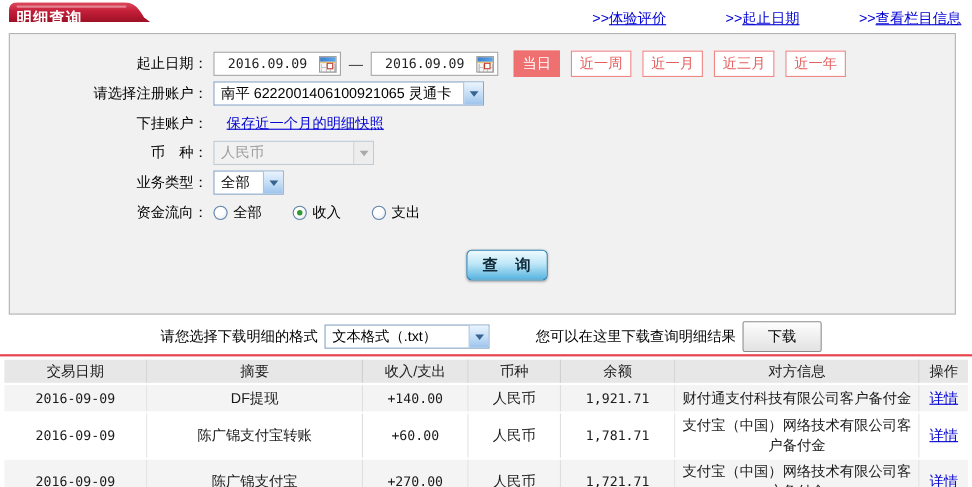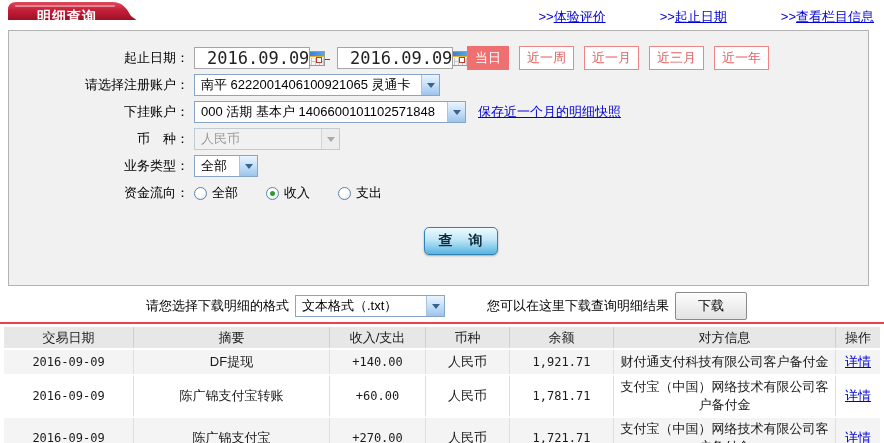--- a/index.html
+++ b/index.html
@@ -5,42 +5,42 @@
   * { margin:0; padding:0; box-sizing:border-box; }
   html,body { background:#fff; }
   body { font-family:"Liberation Sans","DejaVu Sans",sans-serif; font-size:13px; color:#000; }
   .screen { position:relative; width:884px; height:443px; background:#fff; overflow:hidden; }
 
   
   .tab {
     position:absolute; left:8px; top:2px; width:142px; height:18px;
     background:linear-gradient(180deg,#dd4a5e 0%,#c51f39 45%,#9d1026 100%);
     clip-path:path("M8 0 H104 C115 0 119 7 123 14 L142 28 H0 V8 Q0 0 8 0 Z");
-    color:#fff; font-weight:bold; font-size:14px; line-height:28px; padding-left:29px;
+    color:#fff; font-weight:bold; font-size:14px; line-height:28px; padding-left:7px;
     letter-spacing:1px;
   }
   .tab::after { content:""; position:absolute; left:7px; top:3px; width:100px; height:2px;
     background:rgba(255,255,255,.4); border-radius:2px; }
   .top-links { position:absolute; top:8px; right:10px; display:flex; }
   .top-link { color:#0000d4; text-decoration:none; margin-left:54px; white-space:nowrap; }
   .top-link .pfx { text-decoration:none; }
   .top-link .lbl { text-decoration:underline; }
 
   
   .panel {
     position:absolute; top:30px; left:8px; width:861px; height:256px;
     background:#f1f1f1; border:1px solid #b3b3b3; padding-top:15px;
   }
   .frow { display:flex; align-items:center; height:24px; margin-bottom:3px; }
   .flabel { width:180px; text-align:right; flex:0 0 180px; color:#000; }
   .fcontent { display:flex; align-items:center; margin-left:5px; }
 
   .dateinput { width:116px; height:22px; border:1px solid #a6a6a6; background:#fff;
     display:flex; align-items:center; justify-content:space-between; padding:0 3px 0 12px; }
-  .dateinput .dval { font-family:"DejaVu Sans Mono",monospace; font-size:17px; color:#222; }
+  .dateinput .dval { font-family:"DejaVu Sans Mono",monospace; font-size:12px; color:#222; }
   .cal-icon { width:16px; height:15px; border:1px solid #9a9a9a; background:#f5f5f5; position:relative; flex:0 0 16px;
     background-image:
       linear-gradient(90deg,#3c7fd0,#58a6e8),
       linear-gradient(#e7b32b,#e7b32b),
       repeating-linear-gradient(90deg,#c4c4c4 0 1px,transparent 1px 4px),
       repeating-linear-gradient(0deg,#c4c4c4 0 1px,transparent 1px 4px);
     background-repeat:no-repeat;
     background-size:100% 4px, 100% 1px, 100% 8px, 100% 8px;
     background-position:0 0, 0 4px, 1px 6px, 1px 6px; }
   .cal-icon::after { content:""; position:absolute; right:2px; bottom:2px; width:4px; height:4px;
@@ -153,26 +153,20 @@
           <span class="carrow">
               <i></i>
             </span>
         </div>
       </div>
     </div>
 
     <div class="frow">
       <div class="flabel">下挂账户：</div>
       <div class="fcontent">
-        <div class="combo" style="width:272px;">
-          <span class="ctext">000 活期 基本户 1406600101102571848</span>
-          <span class="carrow">
-              <i></i>
-            </span>
-        </div>
         <a class="snap-link" href="#">保存近一个月的明细快照</a>
       </div>
     </div>
 
     <div class="frow">
       <div class="flabel">币　种：</div>
       <div class="fcontent">
         <div class="combo disabled" style="width:146px;">
           <span class="ctext">人民币</span>
           <span class="carrow">

